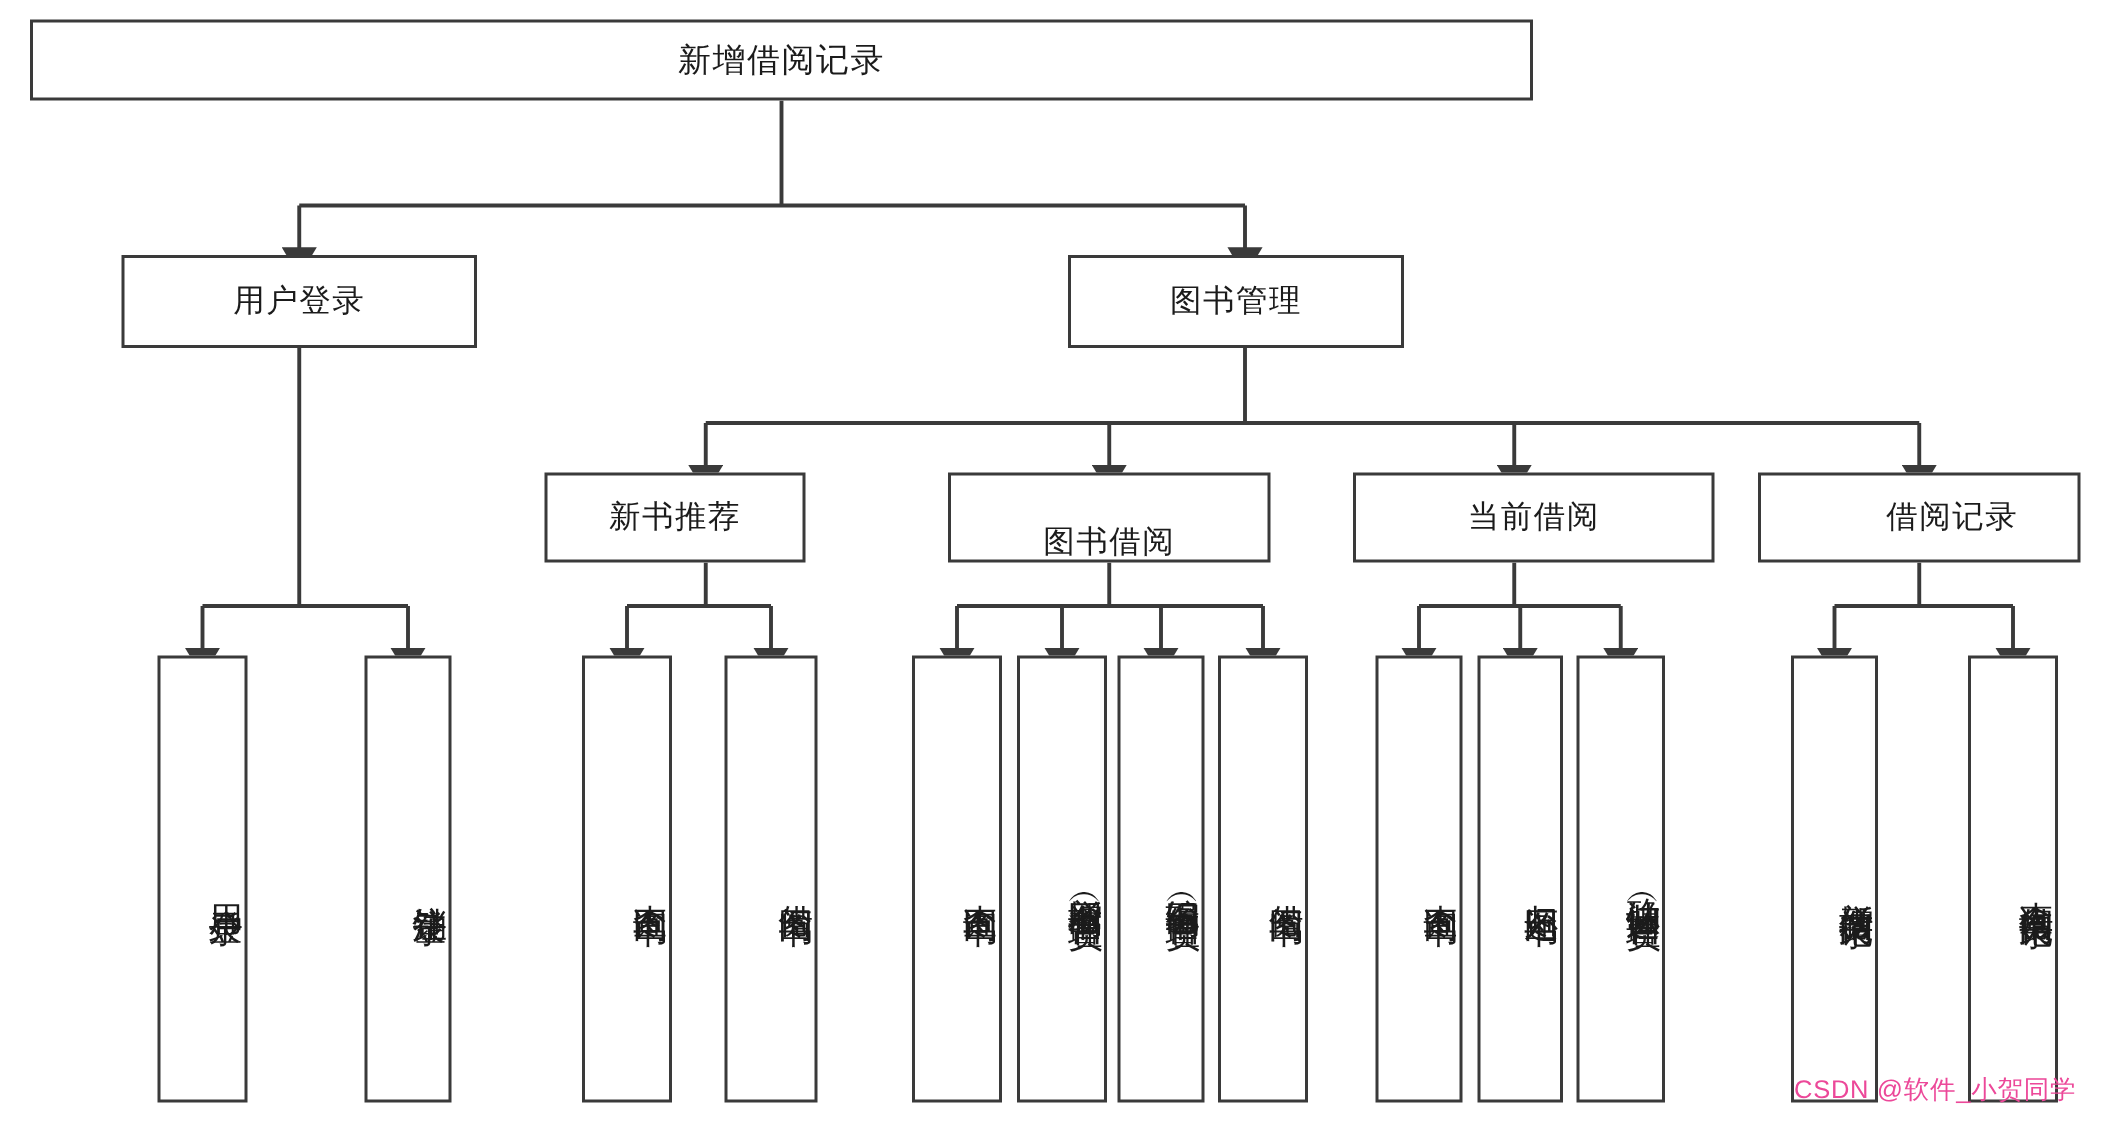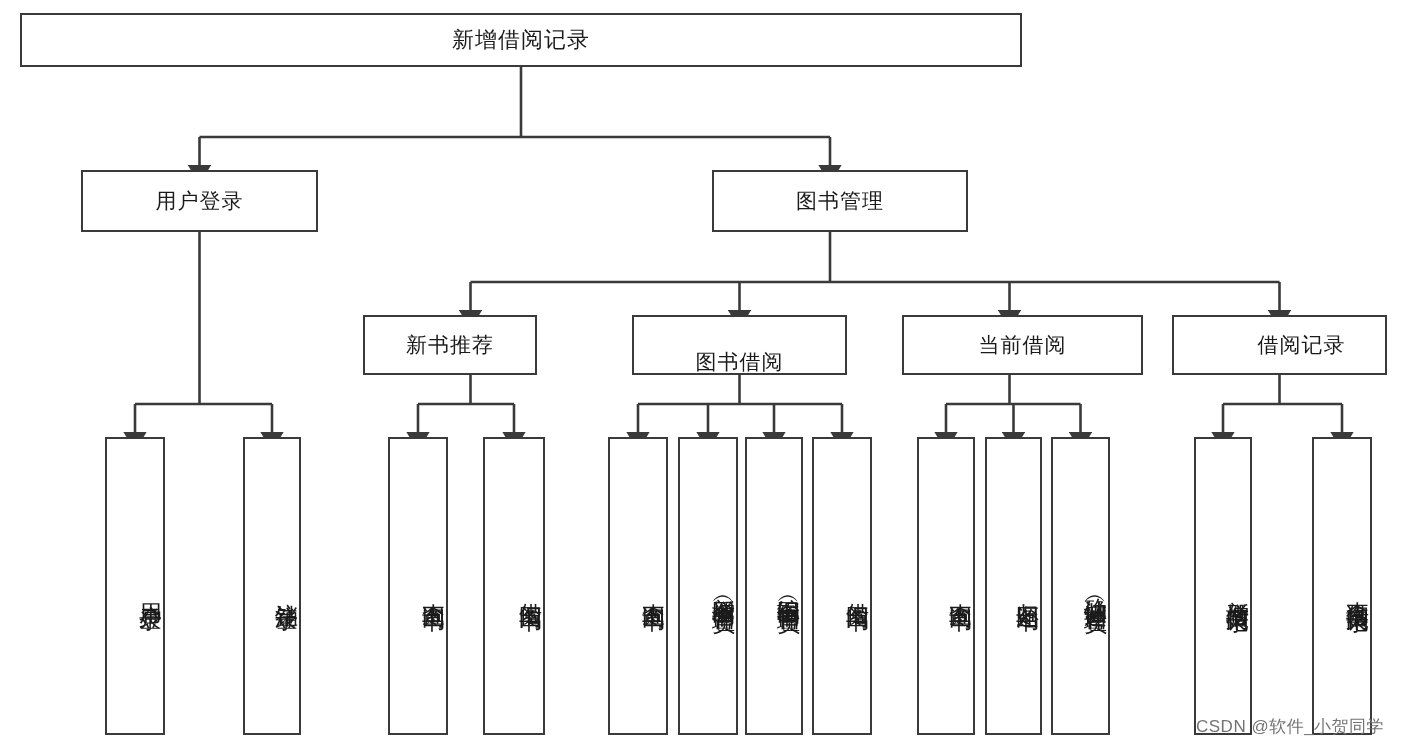--- a/index.html
+++ b/index.html
@@ -54,21 +54,21 @@
     line-height: 1.05;
   }
   .node.vert .vlabel {
     writing-mode: vertical-rl;
     text-orientation: upright;
     white-space: nowrap;
   }
   .watermark {
     position: absolute;
     font-size: 17px;
-    color: #737373;
+    color: #ec4899;
     letter-spacing: 0.5px;
     white-space: nowrap;
   }
 </style>
 </head>
 <body>
 
 <div id="canvas">
   <svg id="connectors" viewBox="0 0 1405 747">
     <defs>
@@ -113,21 +113,21 @@
       </g>
   </svg>
 
   <div id="node-layer">
       <div class="node horiz root" style="left: 20px; top: 13px; width: 1002px; height: 54px;">
         <span class="hlabel">新增借阅记录</span>
       </div>
       <div class="node horiz" style="left: 81px; top: 170px; width: 237px; height: 62px;">
         <span class="hlabel">用户登录</span>
       </div>
-      <div class="node horiz" style="left: 712px; top: 170px; width: 256px; height: 62px;">
+      <div class="node horiz" style="left: 712px; top: 170px; width: 224px; height: 62px;">
         <span class="hlabel">图书管理</span>
       </div>
       <div class="node horiz" style="left: 363px; top: 315px; width: 174px; height: 60px;">
         <span class="hlabel">新书推荐</span>
       </div>
       <div class="node horiz" style="left: 632px; top: 315px; width: 215px; height: 60px; align-items: flex-end;">
         <span class="hlabel">图书借阅</span>
       </div>
       <div class="node horiz" style="left: 902px; top: 315px; width: 241px; height: 60px;">
         <span class="hlabel">当前借阅</span>

